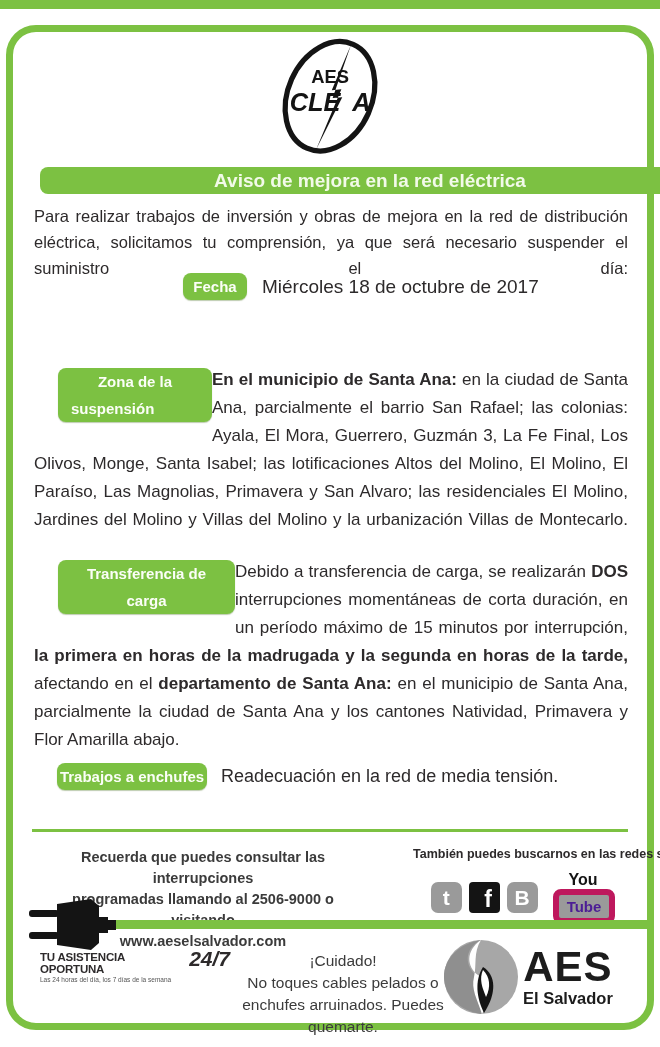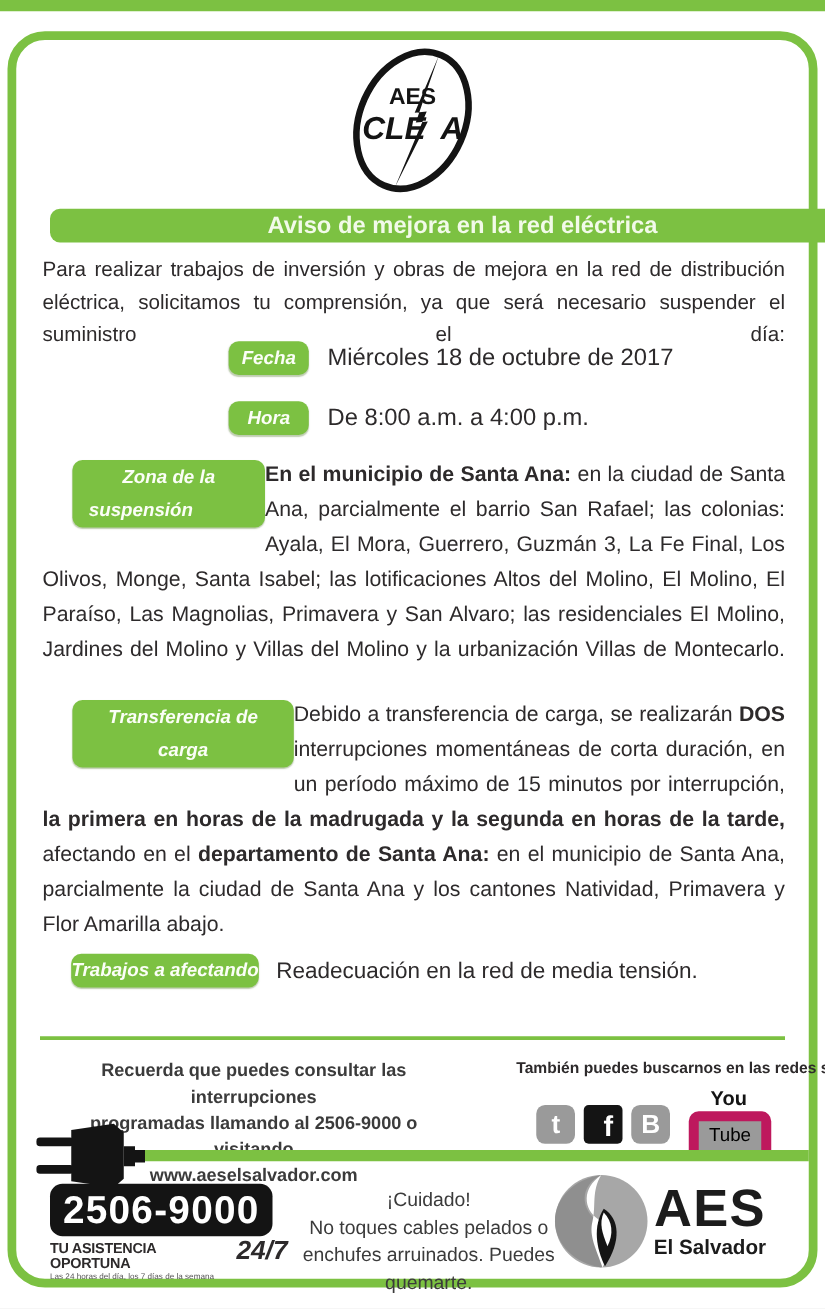--- a/index.html
+++ b/index.html
@@ -26,21 +26,20 @@
   }
   .intro {
     position:absolute; left:21px; top:171px; width:594px;
     font-size:16.5px; line-height:26px; text-align:justify; text-align-last:justify;
   }
   .badge {
     display:inline-block; background:#7cc142; color:#fbfef7;
     font-weight:bold; font-size:15px; line-height:27px;
     border-radius:8px; text-align:center;
     box-shadow:0 1px 1px rgba(70,110,30,.35);
-    font-style:italic;
   }
   .kv-row { position:absolute; left:0; width:640px; display:flex; align-items:center; }
   .row-date { top:241px; } .row-time { top:289px; }
   .kv-row .badge { margin-left:170px; width:64px; }
   .kv-value { margin-left:15px; font-size:19px; }
   .section { position:absolute; left:21px; width:594px; font-size:17px; line-height:28px; text-align:justify; }
   .sec-zone { top:334px; text-align-last:justify; }
   .sec-transfer { top:526px; }
   .badge-float { float:left; height:57px;padding-left:24px; }
   .sec-zone .badge-float { width:178px; }
@@ -55,21 +54,21 @@
   .footer-left { position:absolute; left:30px; top:815px; width:320px; text-align:center; font-size:14.5px; line-height:21px; font-weight:bold; color:#3b3b3b; }
   .footer-left .website { font-weight:bold; }
   .footer-right { position:absolute; left:400px; top:815px; width:220px; text-align:center; }
   .social-heading { font-size:12.5px; font-weight:bold; white-space:nowrap; }
   .social-row { margin-top:10px; display:flex; justify-content:center; align-items:center; gap:7px; }
   .si { width:31px; height:31px; border-radius:7px; display:flex; align-items:center; justify-content:center; color:#fff; font-weight:bold; }
   .si-tw, .si-bl { background:#9a9a9a; font-size:21px; }
   .si-fb { background:#141414; border-radius:4px; font-size:23px; padding-left:8px; align-items:flex-end; }
   .yt { display:flex; align-items:center; margin-left:6px;flex-direction:column; }
   .yt-you { color:#141414; font-weight:bold; font-size:16px; }
-  .yt-tube { margin-left:2px; background:#9a9a9a; color:#000000; font-weight:normal; font-size:15px; border-radius:8px; padding:3px 8px; border:8px solid #be185d; }
+  .yt-tube { margin-left:2px; background:#9a9a9a; color:#4c1d95; font-weight:bold; font-size:15px; border-radius:8px; padding:3px 8px; border:6px solid #be185d; }
   
   .cable { position:absolute; left:88px; top:888px; right:0; height:9px; background:#7cc142; }
   .plug { position:absolute; left:16px; top:864px; }
   
   .phone-block { position:absolute; left:27px; top:915px; width:190px; }
   .phone-box { width:178px; height:42px; background:#141414; border-radius:10px; color:#fff; font-weight:bold; font-size:31px; letter-spacing:1px; display:flex; align-items:center; justify-content:center; }
   .assist-row { display:flex; align-items:flex-start; margin-top:4px; }
   .assist-label { font-weight:bold; font-size:11.5px; letter-spacing:-0.2px; }
   .always { font-weight:bold; font-style:italic; font-size:21px; margin-left:4px; line-height:16px; }
   .always-sub { font-size:6.5px; color:#555; margin-top:1px; }
@@ -98,35 +97,31 @@
     <span>Aviso de mejora en la red eléctrica</span>
   </div>
 
   <p class="intro">Para realizar trabajos de inversión y obras de mejora en la red de distribución eléctrica, solicitamos tu comprensión, ya que será necesario suspender el suministro el día:</p>
 
   <div class="kv-row row-date">
     <span class="badge">Fecha</span>
     <span class="kv-value">Miércoles 18 de octubre de 2017</span>
   </div>
 
-  <div class="kv-row row-time">
-    <span class="badge">Hora</span>
-    <span class="kv-value">De 8:00 a.m. a 4:00 p.m.</span>
-  </div>
 
   <div class="section sec-zone">
     <span class="badge-float"><span class="badge">Zona de la suspensión</span></span><span><span class="b">En el municipio de Santa Ana: </span><span>en la ciudad de Santa Ana, parcialmente el barrio San Rafael; las colonias: Ayala, El Mora, Guerrero, Guzmán 3, La Fe Final, Los Olivos, Monge, Santa Isabel; las lotificaciones Altos del Molino, El Molino, El Paraíso, Las Magnolias, Primavera y San Alvaro; las residenciales El Molino, Jardines del Molino y Villas del Molino y la urbanización Villas de Montecarlo.</span></span>
   </div>
 
   <div class="section sec-transfer">
     <span class="badge-float"><span class="badge">Transferencia de carga</span></span><span><span>Debido a transferencia de carga, se realizarán </span><span class="b">DOS</span><span> interrupciones momentáneas de corta duración, en un período máximo de 15 minutos por interrupción, </span><span class="b">la primera en horas de la madrugada y la segunda en horas de la tarde,</span><span> afectando en el </span><span class="b">departamento de Santa Ana:</span><span> en el municipio de Santa Ana, parcialmente la ciudad de Santa Ana y los cantones Natividad, Primavera y Flor Amarilla abajo.</span></span>
   </div>
 
   <div class="works-row">
-    <span class="badge">Trabajos a afectando</span>
+    <span class="badge">Trabajos a enchufes</span>
     <span class="kv-value">Readecuación en la red de media tensión.</span>
   </div>
 
   <hr class="sep">
 
   <div class="footer-left">
     <div>
         <div>Recuerda que puedes consultar las interrupciones</div>
         <div>programadas llamando al 2506-9000 o visitando</div>
       </div>
@@ -149,21 +144,20 @@
   <div class="cable"></div>
   <svg class="plug" width="96" height="58" viewBox="0 0 96 58">
     <rect x="0" y="14" width="30" height="7" rx="3" fill="#141414"></rect>
     <rect x="0" y="36" width="30" height="7" rx="3" fill="#141414"></rect>
     <path d="M28 8 L62 3 L70 10 L70 47 L62 54 L28 49 Z" fill="#141414"></path>
     <rect x="70" y="21" width="9" height="16" fill="#141414"></rect>
     <rect x="79" y="24" width="8" height="10" fill="#141414"></rect>
   </svg>
 
   <div class="phone-block">
-    <div class="phone-box">2506-9000</div>
     <div class="assist-row">
       <span class="assist-label">TU ASISTENCIA OPORTUNA</span>
       <span class="always">24/7</span>
     </div>
     <div class="always-sub">Las 24 horas del día, los 7 días de la semana</div>
   </div>
 
   <div class="warning">
       <div>¡Cuidado!</div>
       <div>No toques cables pelados o</div>

